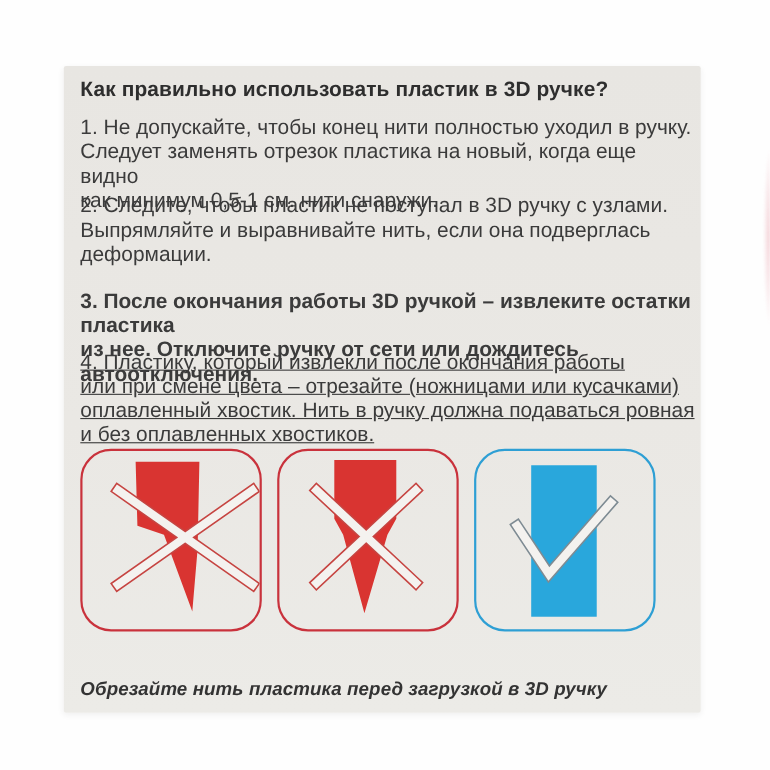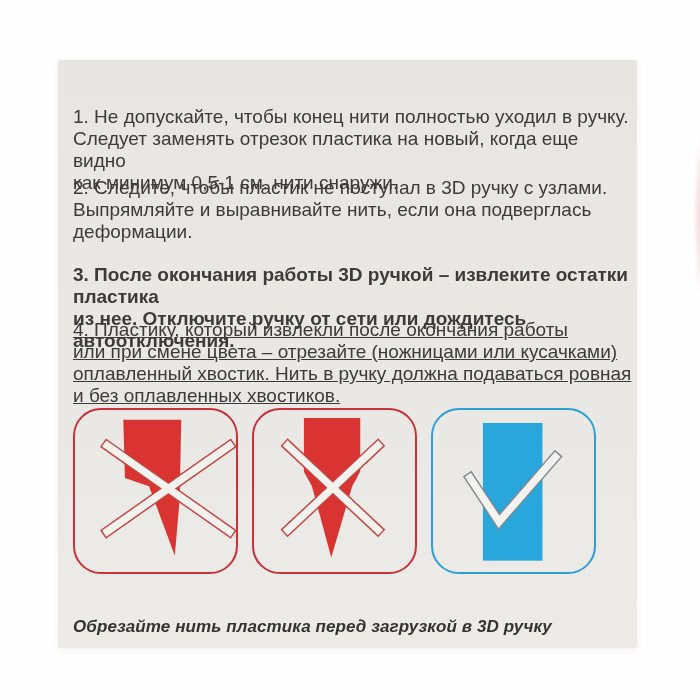--- a/index.html
+++ b/index.html
@@ -79,20 +79,21 @@
     width:6px;height:155px;
     background:radial-gradient(ellipse at 100% 50%,rgba(236,170,180,0.55),rgba(236,170,180,0) 75%);
     filter:blur(1px);
   }
 </style>
 </head>
 <body>
 
 <div class="card">
 
+  <h1 class="title">Как правильно использовать пластик в 3D ручке?</h1>
 
   <p class="para p1">1. Не допускайте, чтобы конец нити полностью уходил в ручку.
 Следует заменять отрезок пластика на новый, когда еще видно
 как минимум 0,5-1 см. нити снаружи.</p>
   <p class="para p2">2. Следите, чтобы пластик не поступал в 3D ручку с узлами.
 Выпрямляйте и выравнивайте нить, если она подверглась
 деформации.</p>
   <p class="para p3">3. После окончания работы 3D ручкой – извлеките остатки пластика
 из нее. Отключите ручку от сети или дождитесь автоотключения.</p>
   <p class="para p4">4. Пластику, который извлекли после окончания работы

